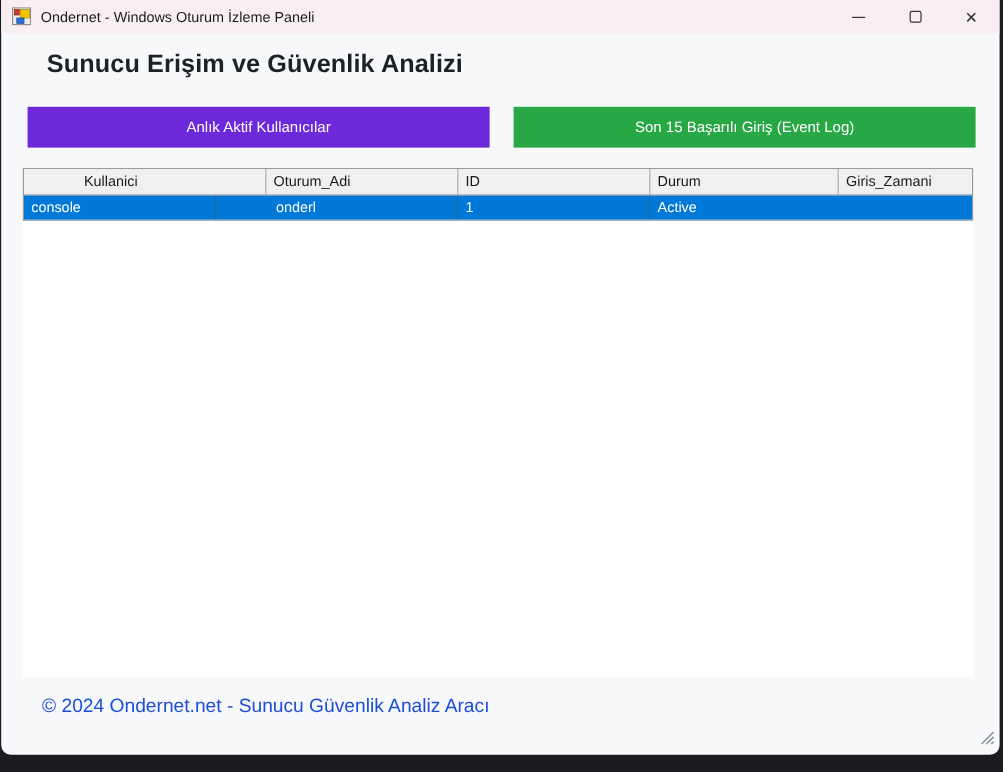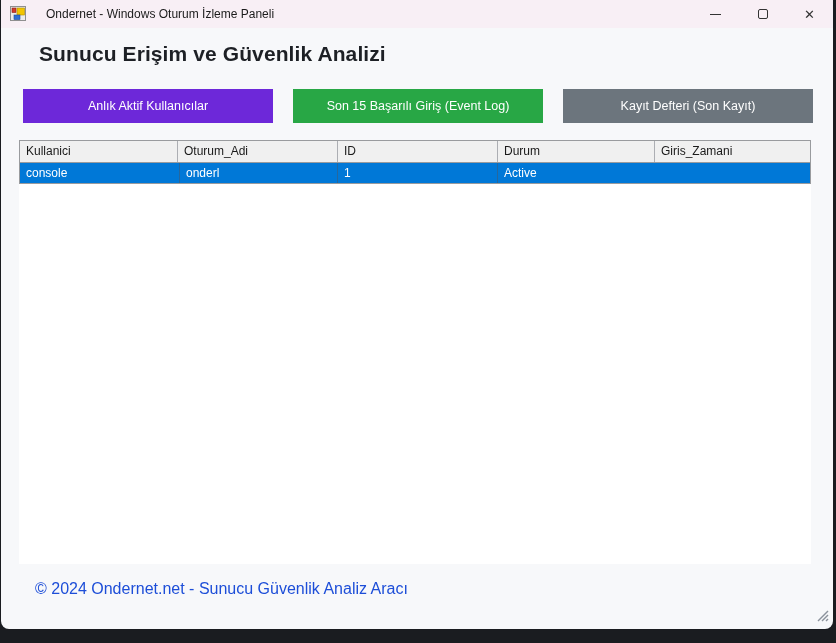--- a/index.html
+++ b/index.html
@@ -12,21 +12,21 @@
   }
   .window {
     position:absolute; left:1px; top:0; width:832px; height:629px;
     background:#f7f8fa;
     border-radius:0 0 8px 8px;
     overflow:hidden;
   }
   
   .titlebar {
     height:28px; background:#f8eff5;
-    display:flex; align-items:center; padding-left:9px;gap:12px;
+    display:flex; align-items:center; padding-left:9px;
   }
   .app-icon { width:16px; height:16px; margin-right:8px; flex:0 0 auto; }
   .title-text { font-size:12px; color:#1b1b1b; white-space:nowrap; }
   .win-controls { margin-left:auto; display:flex; height:100%; }
   .wbtn { width:47px; height:100%; display:flex; align-items:center; justify-content:center; cursor:default; }
   .glyph-min { width:11px; height:1px; background:#333; display:block; }
   .glyph-max { width:10px; height:10px; border:1px solid #333; border-radius:2px; display:block; }
   .glyph-close { font-size:13px; color:#333; line-height:1; }
   
   .body { position:absolute; left:0; top:28px; right:0; bottom:0; }
@@ -58,21 +58,21 @@
     border-right:1px solid #acaeb3;
   }
   .grid-header .cell:last-child { border-right:none; }
   .grid-row { display:flex; height:20px; background:#0078d7; }
   .grid-row .cell {
     font-size:12px; line-height:20px; color:#ffffff;
     padding-left:6px; overflow:hidden; white-space:nowrap;
     border-right:1px solid rgba(70,90,110,0.55);
   }
   .grid-row .cell:last-child { border-right:none; }
-  .c0 { width:158px; } .c1 { width:160px; } .c2 { width:160px; }
+  .c0 { width:158px;margin-left:44px; } .c1 { width:160px; } .c2 { width:160px; }
   .c3 { width:157px; } .c4 { flex:1; }
   
   .footer-text {
     position:absolute; left:34px; top:552px;
     font-size:16px; color:#1d4ed8;
   }
   .resize-grip { position:absolute; right:4px; bottom:3px; }
 </style>
 </head>
 <body>
@@ -102,21 +102,20 @@
     </div>
   </div>
 
   <div class="body">
 
     <div class="page-title">Sunucu Erişim ve Güvenlik Analizi</div>
 
     <div class="btn-row">
       <button class="btn btn-blue">Anlık Aktif Kullanıcılar</button>
       <button class="btn btn-green">Son 15 Başarılı Giriş (Event Log)</button>
-      <button class="btn btn-gray">Kayıt Defteri (Son Kayıt)</button>
     </div>
 
     <div class="grid">
       <div class="grid-frame">
         <div class="grid-header">
           <div class="cell c0">Kullanici</div>
           <div class="cell c1">Oturum_Adi</div>
           <div class="cell c2">ID</div>
           <div class="cell c3">Durum</div>
           <div class="cell c4">Giris_Zamani</div>

